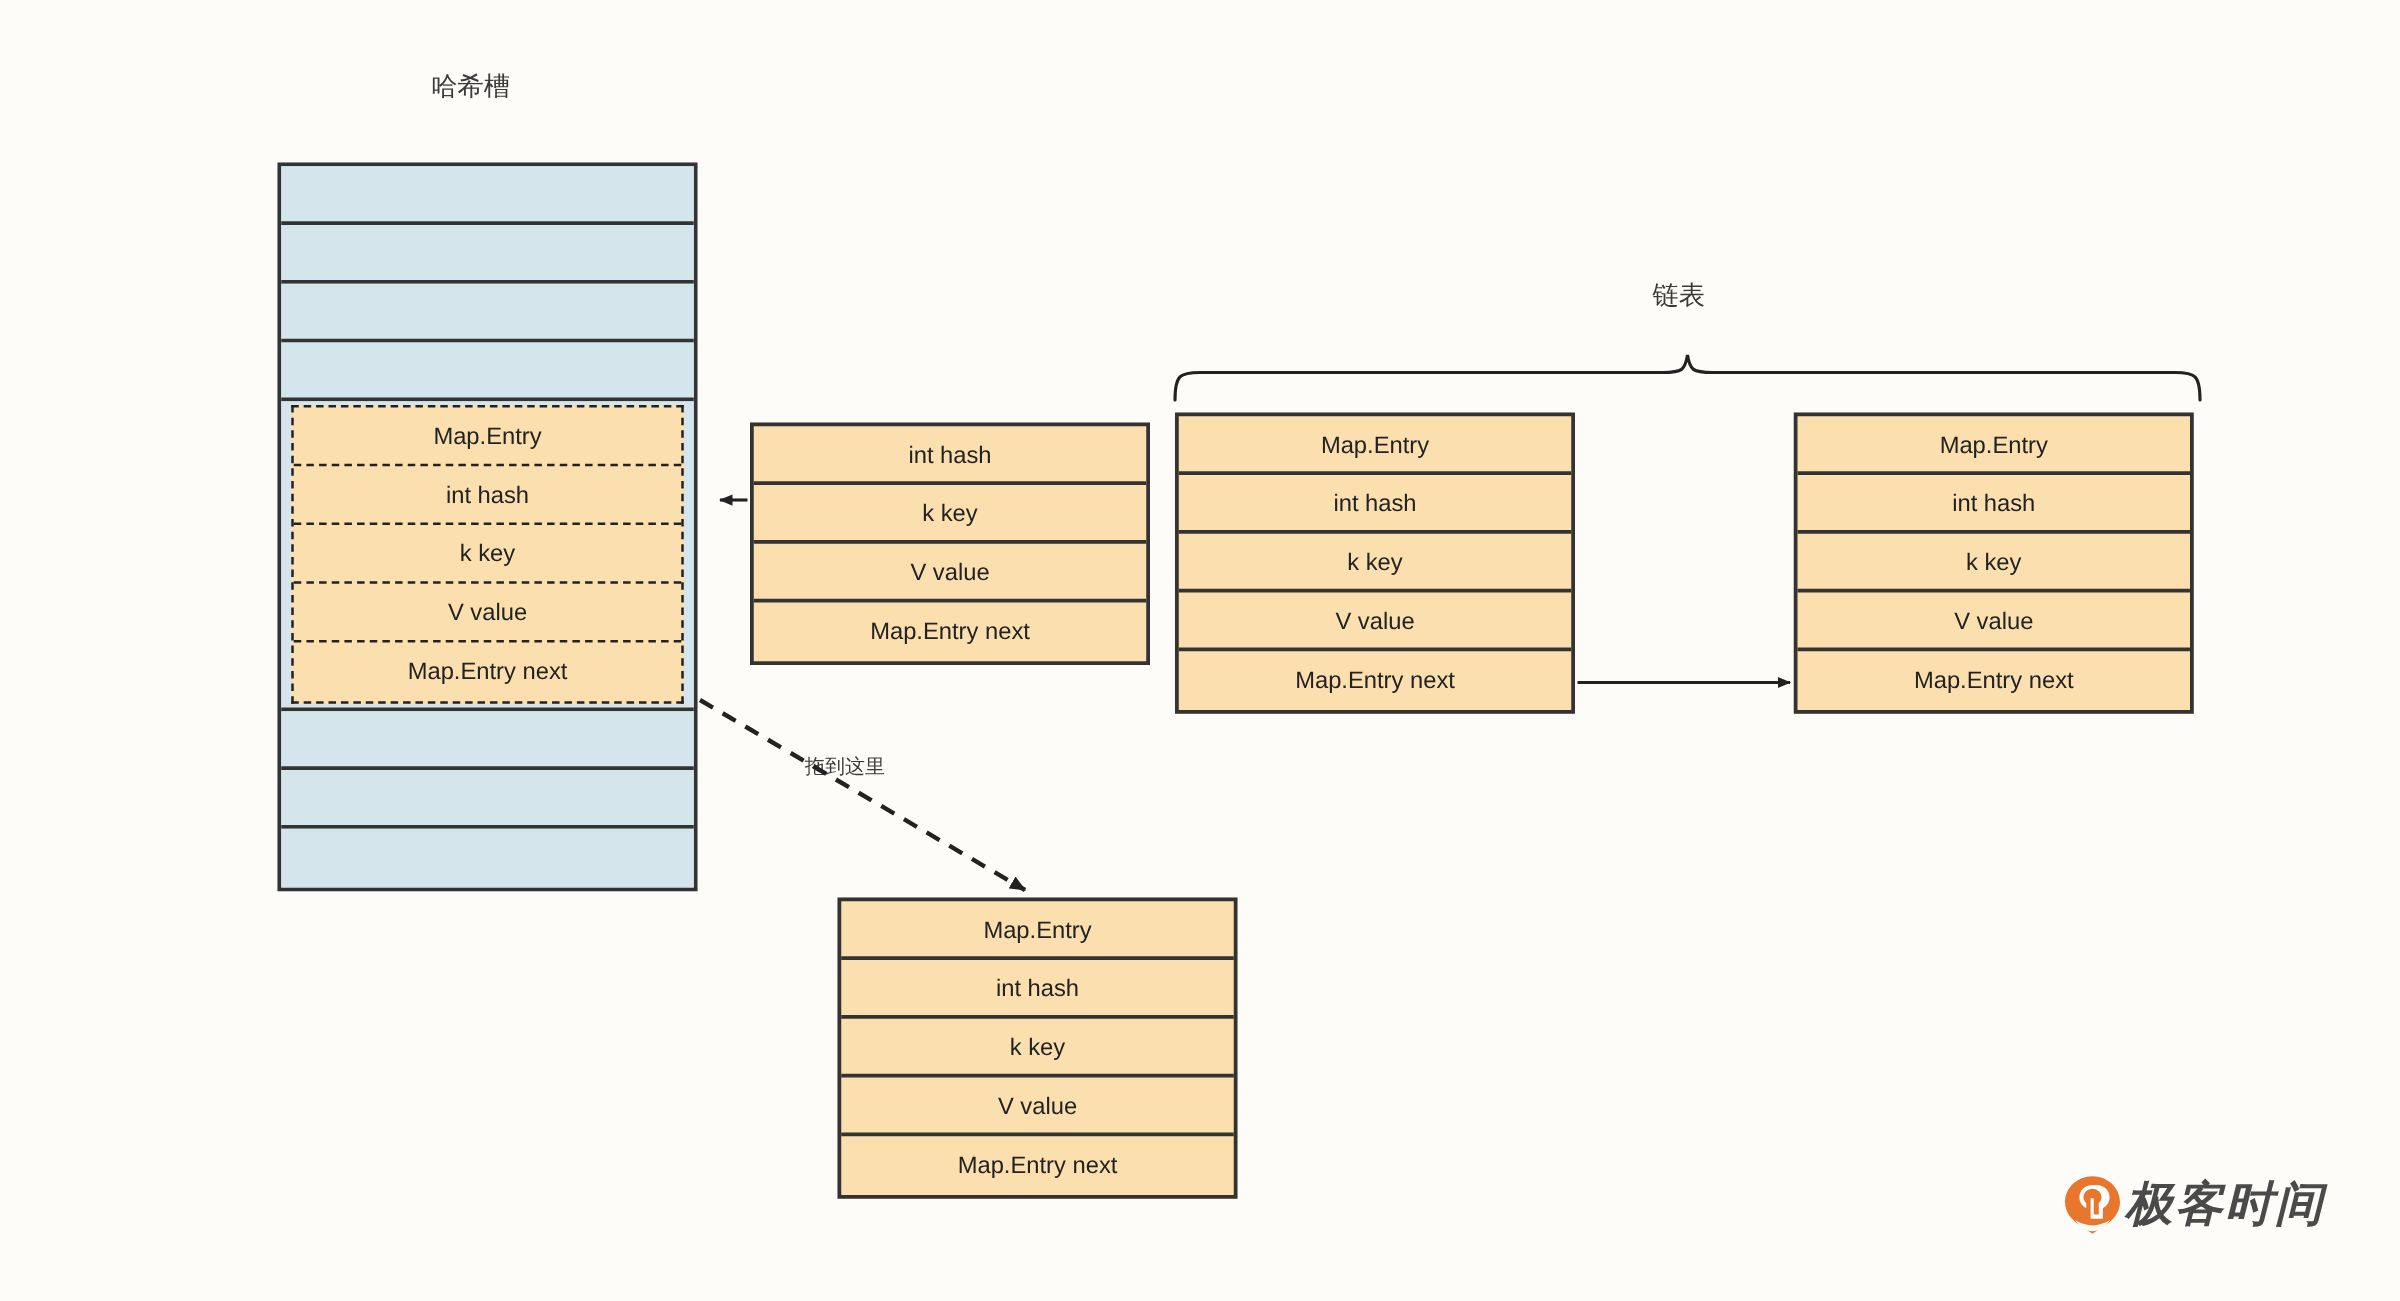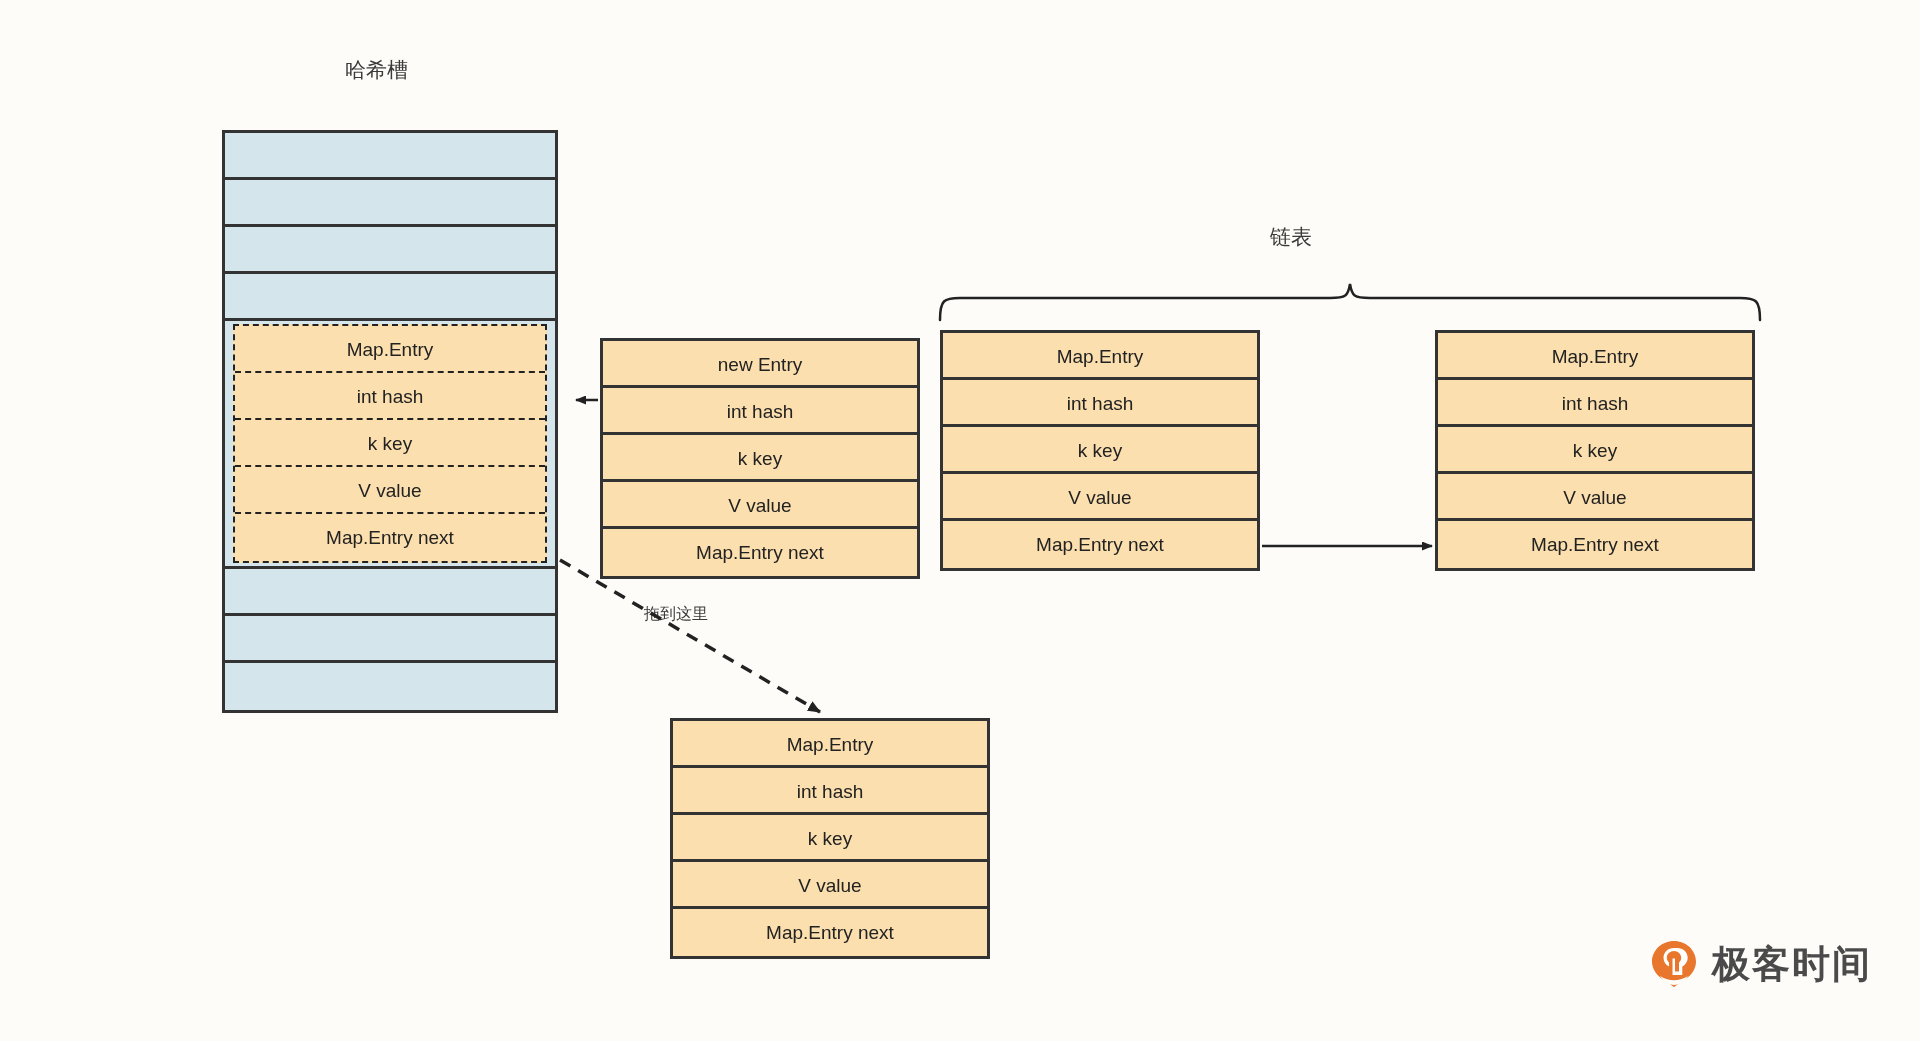--- a/index.html
+++ b/index.html
@@ -109,38 +109,38 @@
     pointer-events: none;
   }
 
   
   #watermark {
     position: absolute;
     left: 1648px;
     top: 938px;
     display: flex;
     align-items: center;
-    gap: 12px;
+    font-style: italic;
   }
   #watermark .wm-text {
     font-size: 38px;
     font-weight: bold;
     color: #4a4a4a;
     letter-spacing: 2px;
     line-height: 1;
   }
 </style>
 </head>
 <body>
 
 <div id="stage">
 
   <div class="caption" style="left:345px; top:59px;">哈希槽</div>
 
-  <div class="caption" style="left:1270px; top:226px;">链表</div>
+  <div class="caption" style="left:1322px; top:226px;">链表</div>
 
   <div id="hash-slot-table">
 
     <div class="slot-cell"></div>
     <div class="slot-cell"></div>
     <div class="slot-cell"></div>
     <div class="slot-cell"></div>
 
     <div class="slot-cell filled">
       <div class="entry-box dashed">
@@ -151,21 +151,20 @@
         <div class="entry-row">Map.Entry next</div>
       </div>
     </div>
 
     <div class="slot-cell"></div>
     <div class="slot-cell"></div>
     <div class="slot-cell"></div>
   </div>
 
   <div class="entry-box solid" style="left:600px; top:338px;">
-    <div class="entry-row">new Entry</div>
     <div class="entry-row">int hash</div>
     <div class="entry-row">k key</div>
     <div class="entry-row">V value</div>
     <div class="entry-row">Map.Entry next</div>
   </div>
 
   <div class="entry-box solid" style="left:940px; top:330px;">
     <div class="entry-row">Map.Entry</div>
     <div class="entry-row">int hash</div>
     <div class="entry-row">k key</div>

